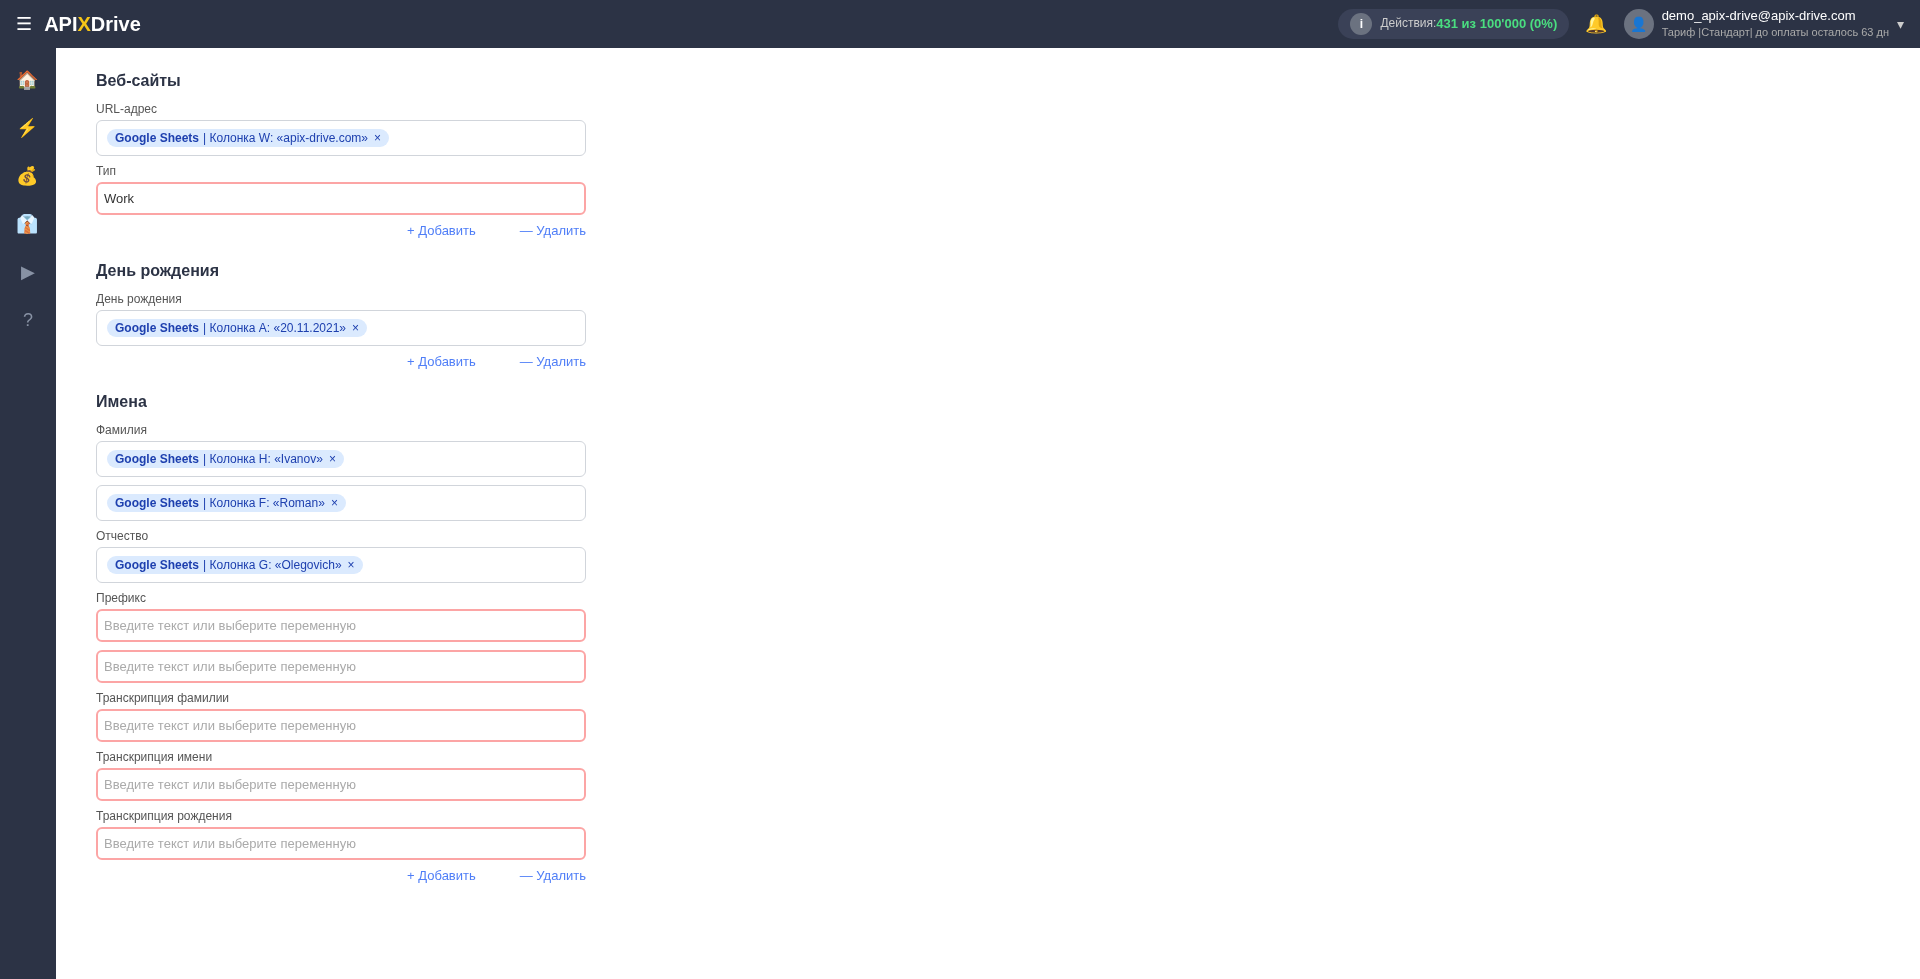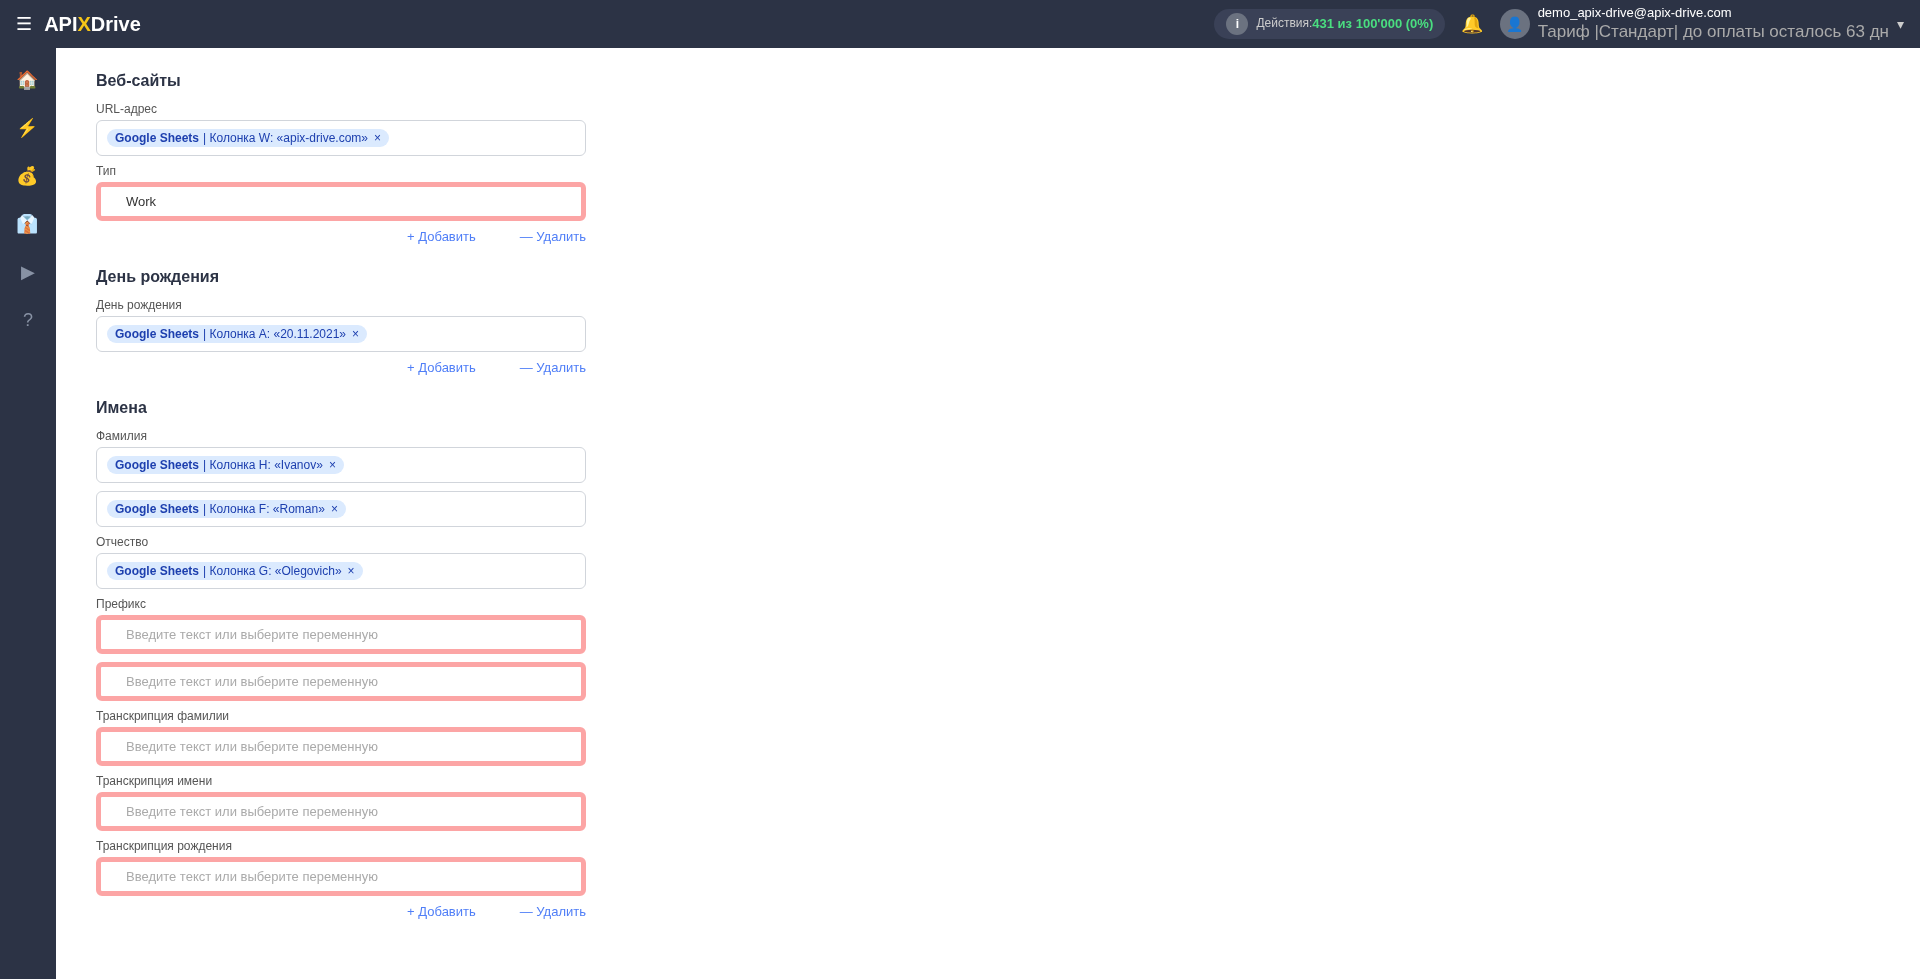--- a/index.html
+++ b/index.html
@@ -42,21 +42,21 @@
       color: #fff; font-size: 12px; font-weight: bold; cursor: pointer;
     }
     .actions-text { display: flex; flex-direction: row; line-height: 1.3; }
     .actions-label { font-size: 12px; color: #ccc; }
     .actions-count { font-size: 13px; color: #4ade80; font-weight: 600; }
     .bell-icon { color: #ccc; font-size: 18px; cursor: pointer; }
     .user-section { display: flex; align-items: center; gap: 8px; color: #fff; cursor: pointer; }
     .user-avatar { width: 30px; height: 30px; background: #6b7280; border-radius: 50%; display: flex; align-items: center; justify-content: center; }
     .user-info { display: flex; flex-direction: column; line-height: 1.3; }
     .user-email { font-size: 13px; color: #fff; }
-    .user-tariff { font-size: 17px; color: #aaa; }
+    .user-tariff { font-size: 11px; color: #aaa; }
     .chevron-down { color: #ccc; font-size: 14px; }
 
     
     .app-body { display: flex; flex: 1; overflow: hidden; }
 
     
     .sidebar {
       background: #2c3345;
       width: 56px;
       display: flex;
@@ -107,23 +107,23 @@
     .field-label {
       font-size: 12px;
       color: #555;
       margin-bottom: 4px;
     }
 
     
     .field-input {
       width: 100%;
       max-width: 490px;
-      border: 5px solid #fca5a5;
+      border: 2px solid #fca5a5;
       border-radius: 6px;
-      padding: 7px 25px;
+      padding: 7px 6px;
       font-size: 13px;
       color: #333;
       background: #fff;
       outline: none;
     }
     .field-input::placeholder { color: #aaa; }
 
     
     .tag-input {
       width: 100%;

